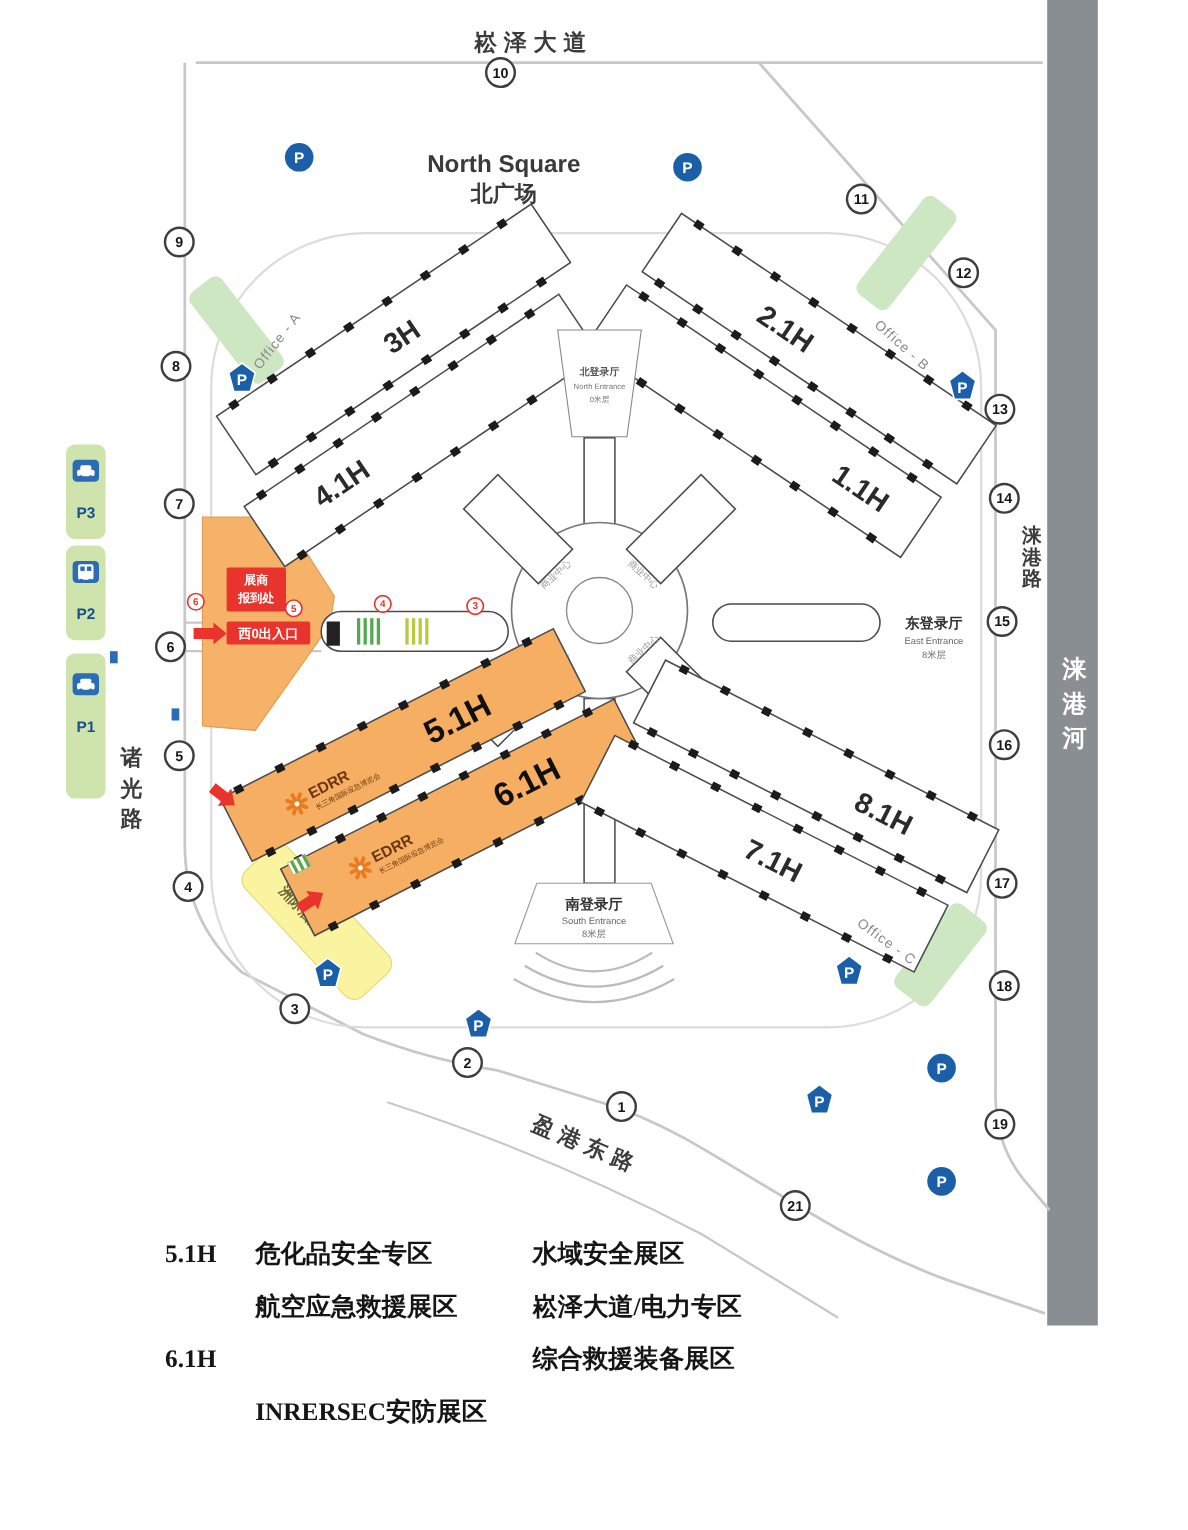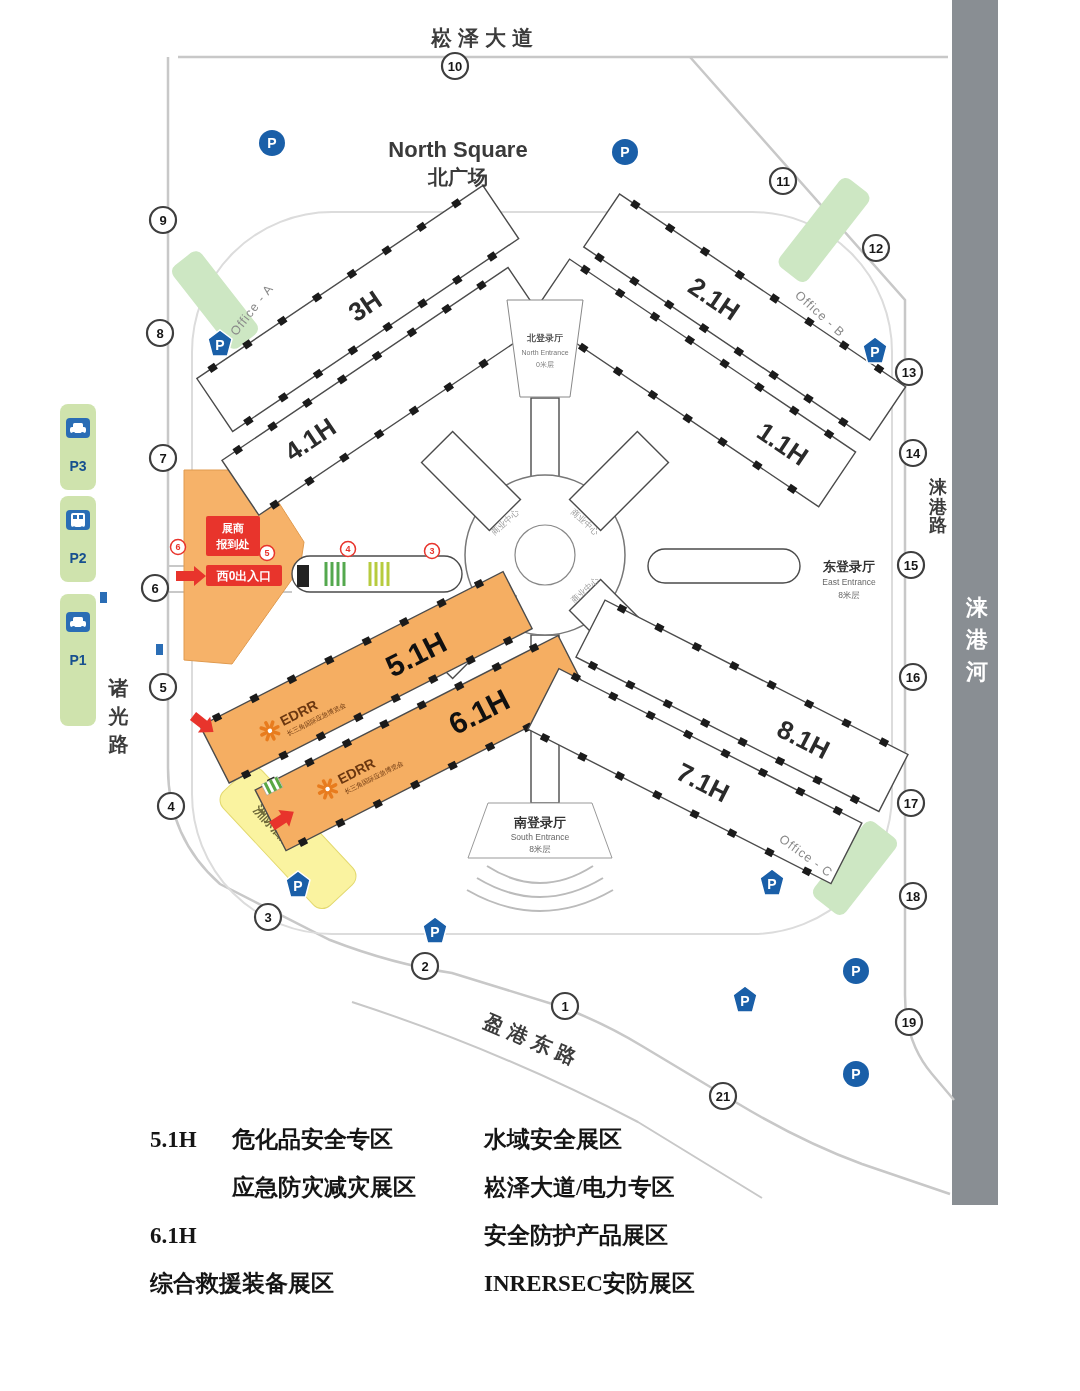--- a/index.html
+++ b/index.html
@@ -419,26 +419,25 @@
 <div class="vlabel" style="left:926px;top:462px;font-size:18px;letter-spacing:20px">涞港路</div>
 <div class="vlabel" style="left:962px;top:578px;font-size:22px;letter-spacing:32px;color:#fff">涞港河</div>
 <div class="hlabel" style="left:490px;top:1008px;font-size:20px;letter-spacing:6px;transform:rotate(23deg);transform-origin:left top">盈港东路</div>
 
 <div class="legend">
   <span>5.1H</span>
   <span>危化品安全专区</span>
   <span>水域安全展区</span>
 
   <span></span>
-  <span>应急防灾减灾展区</span>
+  <span>航空应急救援展区</span>
   <span>崧泽大道/电力专区</span>
 
   <span>6.1H</span>
 
   <span></span>
-  <span>安全防护产品展区</span>
   <span>综合救援装备展区</span>
 
   <span></span>
   <span>INRERSEC安防展区</span>
 </div>
 
 </div>
 
 </body></html>

